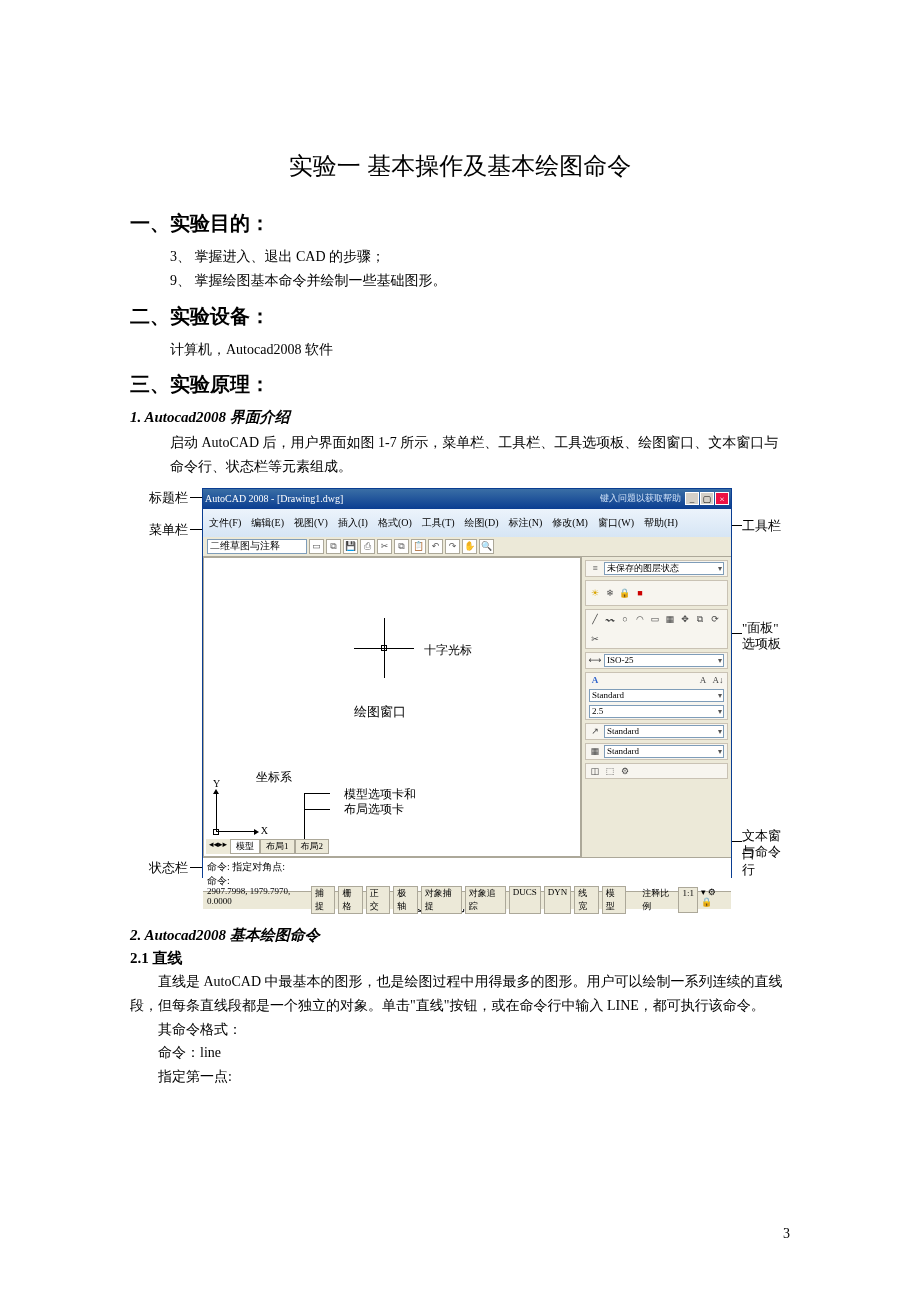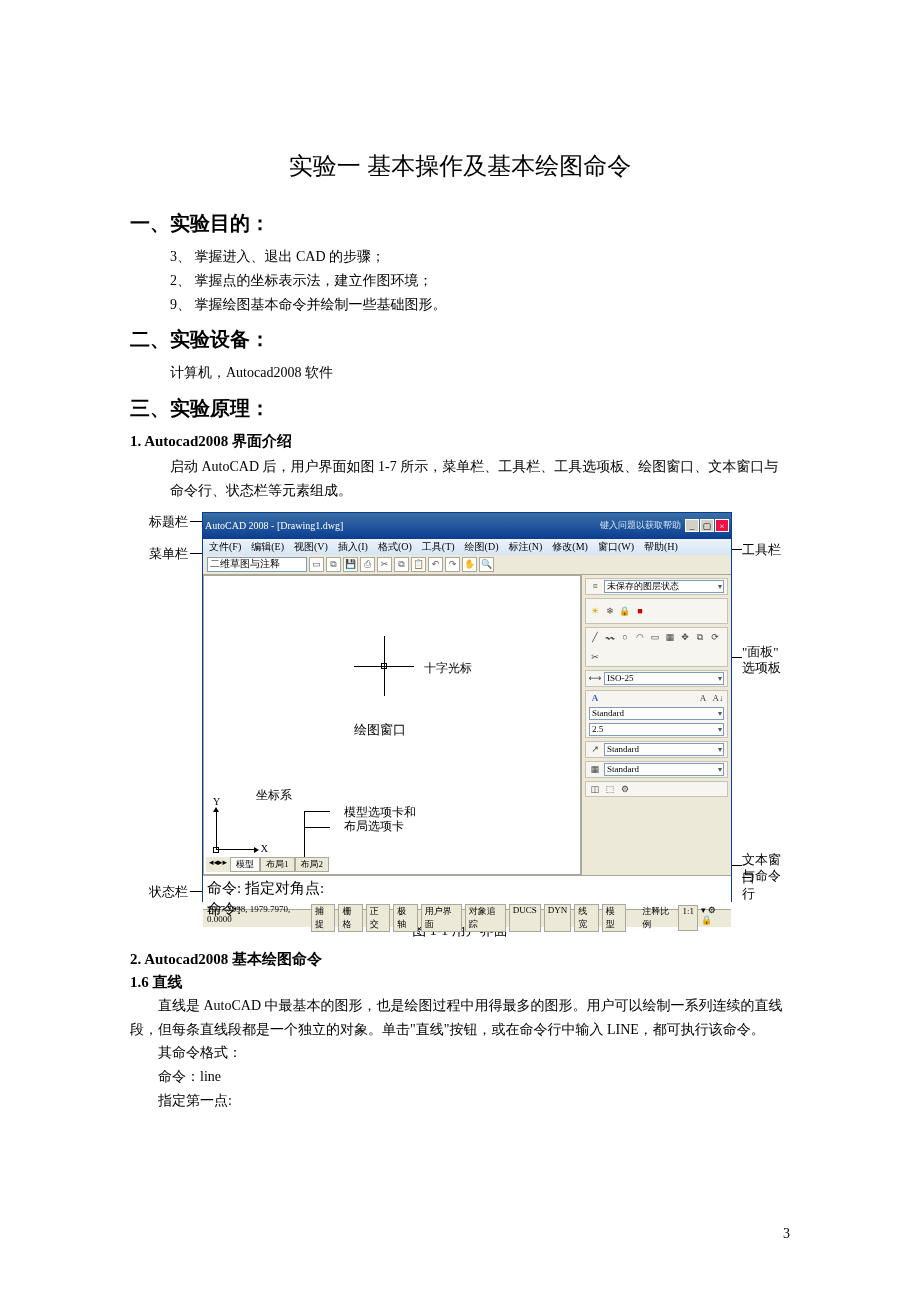--- a/index.html
+++ b/index.html
@@ -32,20 +32,21 @@
   }
   .indent {
     margin-left: 40px;
     font-size: 14px;
     line-height: 1.7;
   }
   .h2 {
     font-size: 15px;
     font-weight: bold;
     margin: 10px 0 4px 0;
+    font-style: italic;
   }
   .h3 {
     font-size: 15px;
     font-weight: bold;
     margin: 4px 0 2px 0;
   }
   .body-text {
     font-size: 14px;
     line-height: 1.7;
     text-indent: 2em;
@@ -76,34 +77,34 @@
   .cad-window {
     position: absolute;
     left: 72px;
     top: 3px;
     width: 530px;
     height: 390px;
     border: 1px solid #0a3d91;
     background: #ece9d8;
   }
   .titlebar {
-    height: 26px;
+    height: 20px;
     background: linear-gradient(to bottom,#3a6ea5,#0a3d91);
     display: flex;
     align-items: center;
     justify-content: space-between;
     padding: 0 2px;
     font-size: 10px;
     color: #fff;
   }
   .tb-btns { display:flex; gap:1px; }
   .tb-btn { width:14px; height:13px; background:#d4d0c8; border:1px solid #fff; display:flex; align-items:center; justify-content:center; font-size:9px; color:#000; }
   .tb-btn.close { background:#e14; color:#fff; border-color:#fff; }
   .menubar {
-    height: 16px;
+    height: 28px;
     background: linear-gradient(to bottom,#ecf3fb,#d6e5f5);
     display:flex;
     align-items:center;
     font-size: 10px;
     gap: 10px;
     padding-left: 6px;
     color:#000;
   }
   .toolbar {
     height: 20px;
@@ -172,21 +173,21 @@
   }
   .panel-row .dd {
     flex:1; min-width:60px; height:13px; background:#fff; border:1px solid #7f9db9;
     font-size:9px; padding-left:2px; display:flex; align-items:center;
     position:relative;
   }
   .panel-row .dd::after { content:"▾"; position:absolute; right:1px; font-size:8px; color:#555; }
   .panel .sym { width:12px; height:12px; display:inline-flex; align-items:center; justify-content:center; color:#444; }
   .cmdline {
     height:34px; background:#fff; border-top:1px solid #aca899;
-    font-size:15px; padding:2px 4px; line-height:1.4;
+    font-size:10px; padding:2px 4px; line-height:1.4;
   }
   .status {
     height:18px; background:#ece9d8; border-top:1px solid #aca899;
     font-size:9px; display:flex; align-items:center; gap:16px; padding:0 4px;
     justify-content:space-between;
   }
   .status .grp { display:flex; gap:3px; }
   .status .btn { border:1px solid #aca899; padding:0 3px; background:#ece9d8; }
   .caption {
     text-align:center;
@@ -201,21 +202,20 @@
   }
 </style>
 </head>
 <body>
 
 <div class="title">实验一  基本操作及基本绘图命令</div>
 
 <div class="h1">一、实验目的：</div>
 <div class="numlist">
   <div>3、 掌握进入、退出 CAD 的步骤；</div>
-  <div>2、 掌握点的坐标表示法，建立作图环境；</div>
   <div>9、 掌握绘图基本命令并绘制一些基础图形。</div>
 </div>
 
 <div class="h1">二、实验设备：</div>
 <div class="indent">计算机，Autocad2008 软件</div>
 
 <div class="h1">三、实验原理：</div>
 <div class="h2">1.    Autocad2008 界面介绍</div>
 <div class="indent">启动 AutoCAD 后，用户界面如图 1-7 所示，菜单栏、工具栏、工具选项板、绘图窗口、文本窗口与命令行、状态栏等元素组成。</div>
 
@@ -370,39 +370,39 @@
         <div>命令: 指定对角点:</div>
         <div>命令:</div>
       </div>
       <div class="status">
         <span class="grp">
           <span>2907.7998, 1979.7970, 0.0000</span>
           <span class="btn">捕捉</span>
           <span class="btn">栅格</span>
           <span class="btn">正交</span>
           <span class="btn">极轴</span>
-          <span class="btn">用户界面</span>
+          <span class="btn">对象捕捉</span>
           <span class="btn">对象追踪</span>
           <span class="btn">DUCS</span>
           <span class="btn">DYN</span>
           <span class="btn">线宽</span>
           <span class="btn">模型</span>
         </span>
         <span class="grp">
           <span>注释比例</span>
           <span class="btn">1:1</span>
           <span>▾ ⚙ 🔒</span>
         </span>
       </div>
     </div>
   </div>
 </div>
 
 <div class="caption">图 1-1    用户界面</div>
 
 <div class="h2">2.    Autocad2008 基本绘图命令</div>
-<div class="h3">1.6    直线</div>
+<div class="h3">2.1    直线</div>
 <div class="body-text">直线是 AutoCAD 中最基本的图形，也是绘图过程中用得最多的图形。用户可以绘制一系列连续的直线段，但每条直线段都是一个独立的对象。单击"直线"按钮，或在命令行中输入 LINE，都可执行该命令。</div>
 <div class="body-text">其命令格式：</div>
 <div class="body-text">命令：line</div>
 <div class="body-text">指定第一点:</div>
 
 <div class="page-num">3</div>
 
 </body></html>

